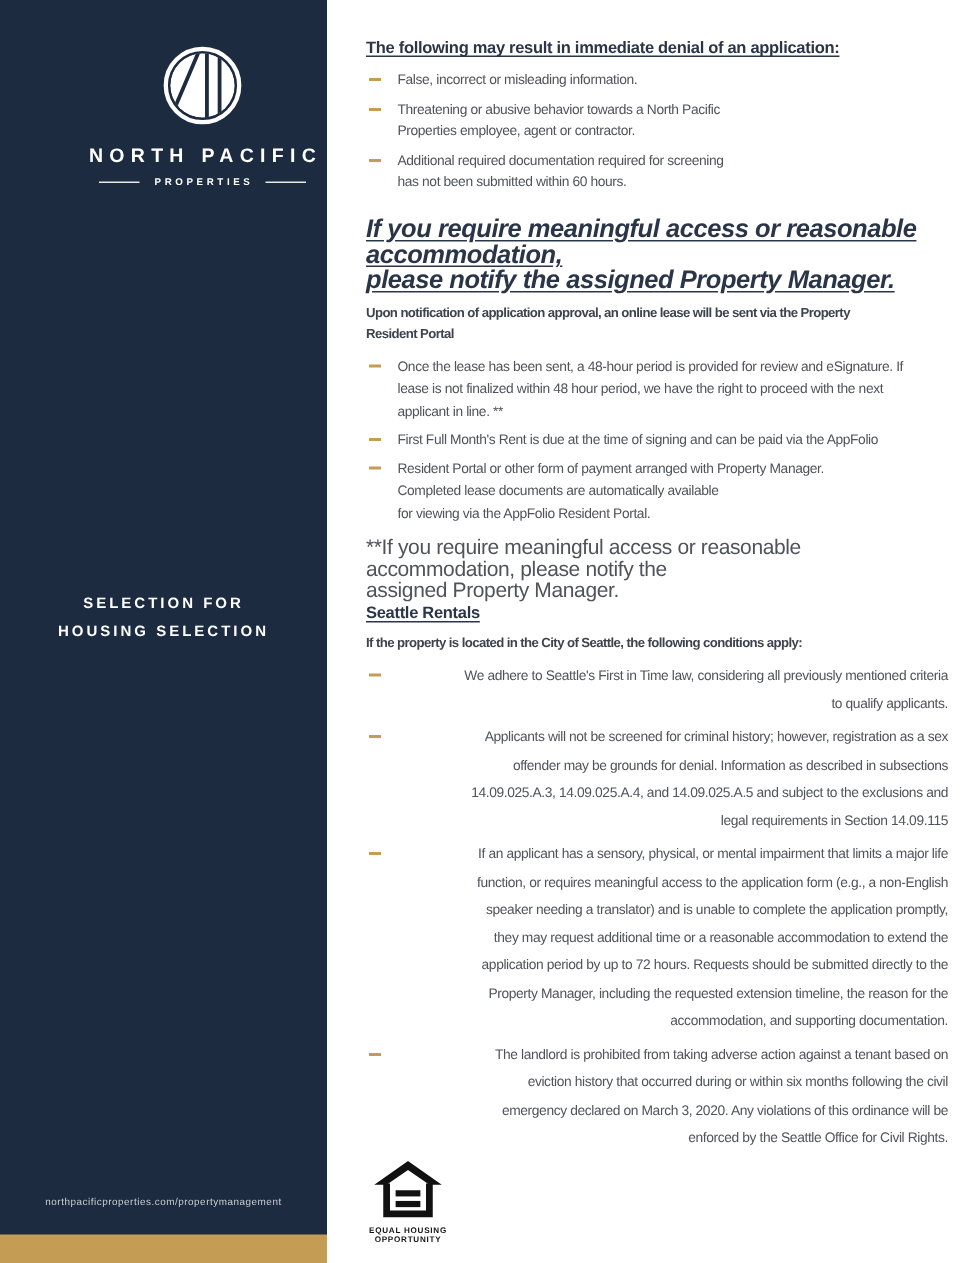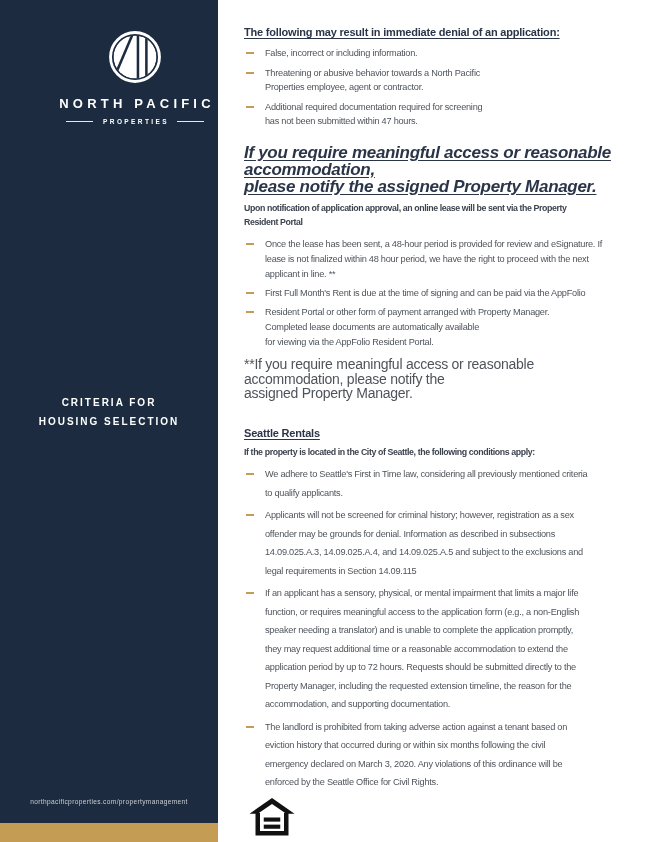--- a/index.html
+++ b/index.html
@@ -79,23 +79,23 @@
     flex: 0 0 8px; width: 8px; height: 2px; background: #c59c54;
     margin-top: 5.5px; margin-right: 11px;
   }
   .bullet-text {
     flex: 1; color: #4f545b; font-size: 9.2px; letter-spacing: -0.25px;
     line-height: 14px; white-space: pre-line;
   }
   .lease-list .bullet { margin-bottom: 4px; }
   .lease-list .bullet-text { line-height: 15px; }
   .footnote { margin-top: 7px; }
-  .seattle-h { margin-top: 26px; }
+  .seattle-h { margin-top: 2px; }
   .seattle-list { margin-top: 6px; }
-  .seattle-list .bullet { margin-bottom: 4px; }
+  .seattle-list .bullet { margin-bottom: 4px; text-align: right; }
   .seattle-list .bullet-text { line-height: 18.5px; }
   .seattle-list .dash { margin-top: 8px; }
 
   
   .eho { margin-top: 6px; width: 56px; display: flex; flex-direction: column; align-items: center; }
   .eho-svg { width: 46px; height: 42px; }
   .eho-label {
     margin-top: 2px; color: #111111; font-weight: bold; font-size: 5.4px;
     letter-spacing: 0.5px; line-height: 6.5px; text-align: center; white-space: pre-line;
   }
@@ -123,46 +123,46 @@
       </svg>
       <div class="brand-name">NORTH PACIFIC</div>
       <div class="brand-sub-row">
         <span class="brand-rule"></span>
         <span class="brand-sub">PROPERTIES</span>
         <span class="brand-rule"></span>
       </div>
     </div>
 
     <div class="doc-title">
-      <div>CRITERIA FOR</div>
+      <div>SELECTION FOR</div>
       <div>HOUSING SELECTION</div>
     </div>
 
     <div class="sidebar-url">northpacificproperties.com/propertymanagement</div>
     <div class="gold-bar"></div>
   </aside>
 
   <main class="content">
 
     <div class="h-underline">The following may result in immediate denial of an application:</div>
 
     <div class="bullet-list">
       <div class="bullet">
         <span class="dash"></span>
-        <span class="bullet-text">False, incorrect or including information.</span>
+        <span class="bullet-text">False, incorrect or misleading information.</span>
       </div>
       <div class="bullet">
         <span class="dash"></span>
         <span class="bullet-text">Threatening or abusive behavior towards a North Pacific
 Properties employee, agent or contractor.</span>
       </div>
       <div class="bullet">
         <span class="dash"></span>
         <span class="bullet-text">Additional required documentation required for screening
-has not been submitted within 47 hours.</span>
+has not been submitted within 60 hours.</span>
       </div>
     </div>
 
     <div class="notice-italic">If you require meaningful access or reasonable accommodation,
 please notify the assigned Property Manager.</div>
 
 
     <div class="intro-bold">Upon notification of application approval, an online lease will be sent via the Property
 Resident Portal</div>
 

